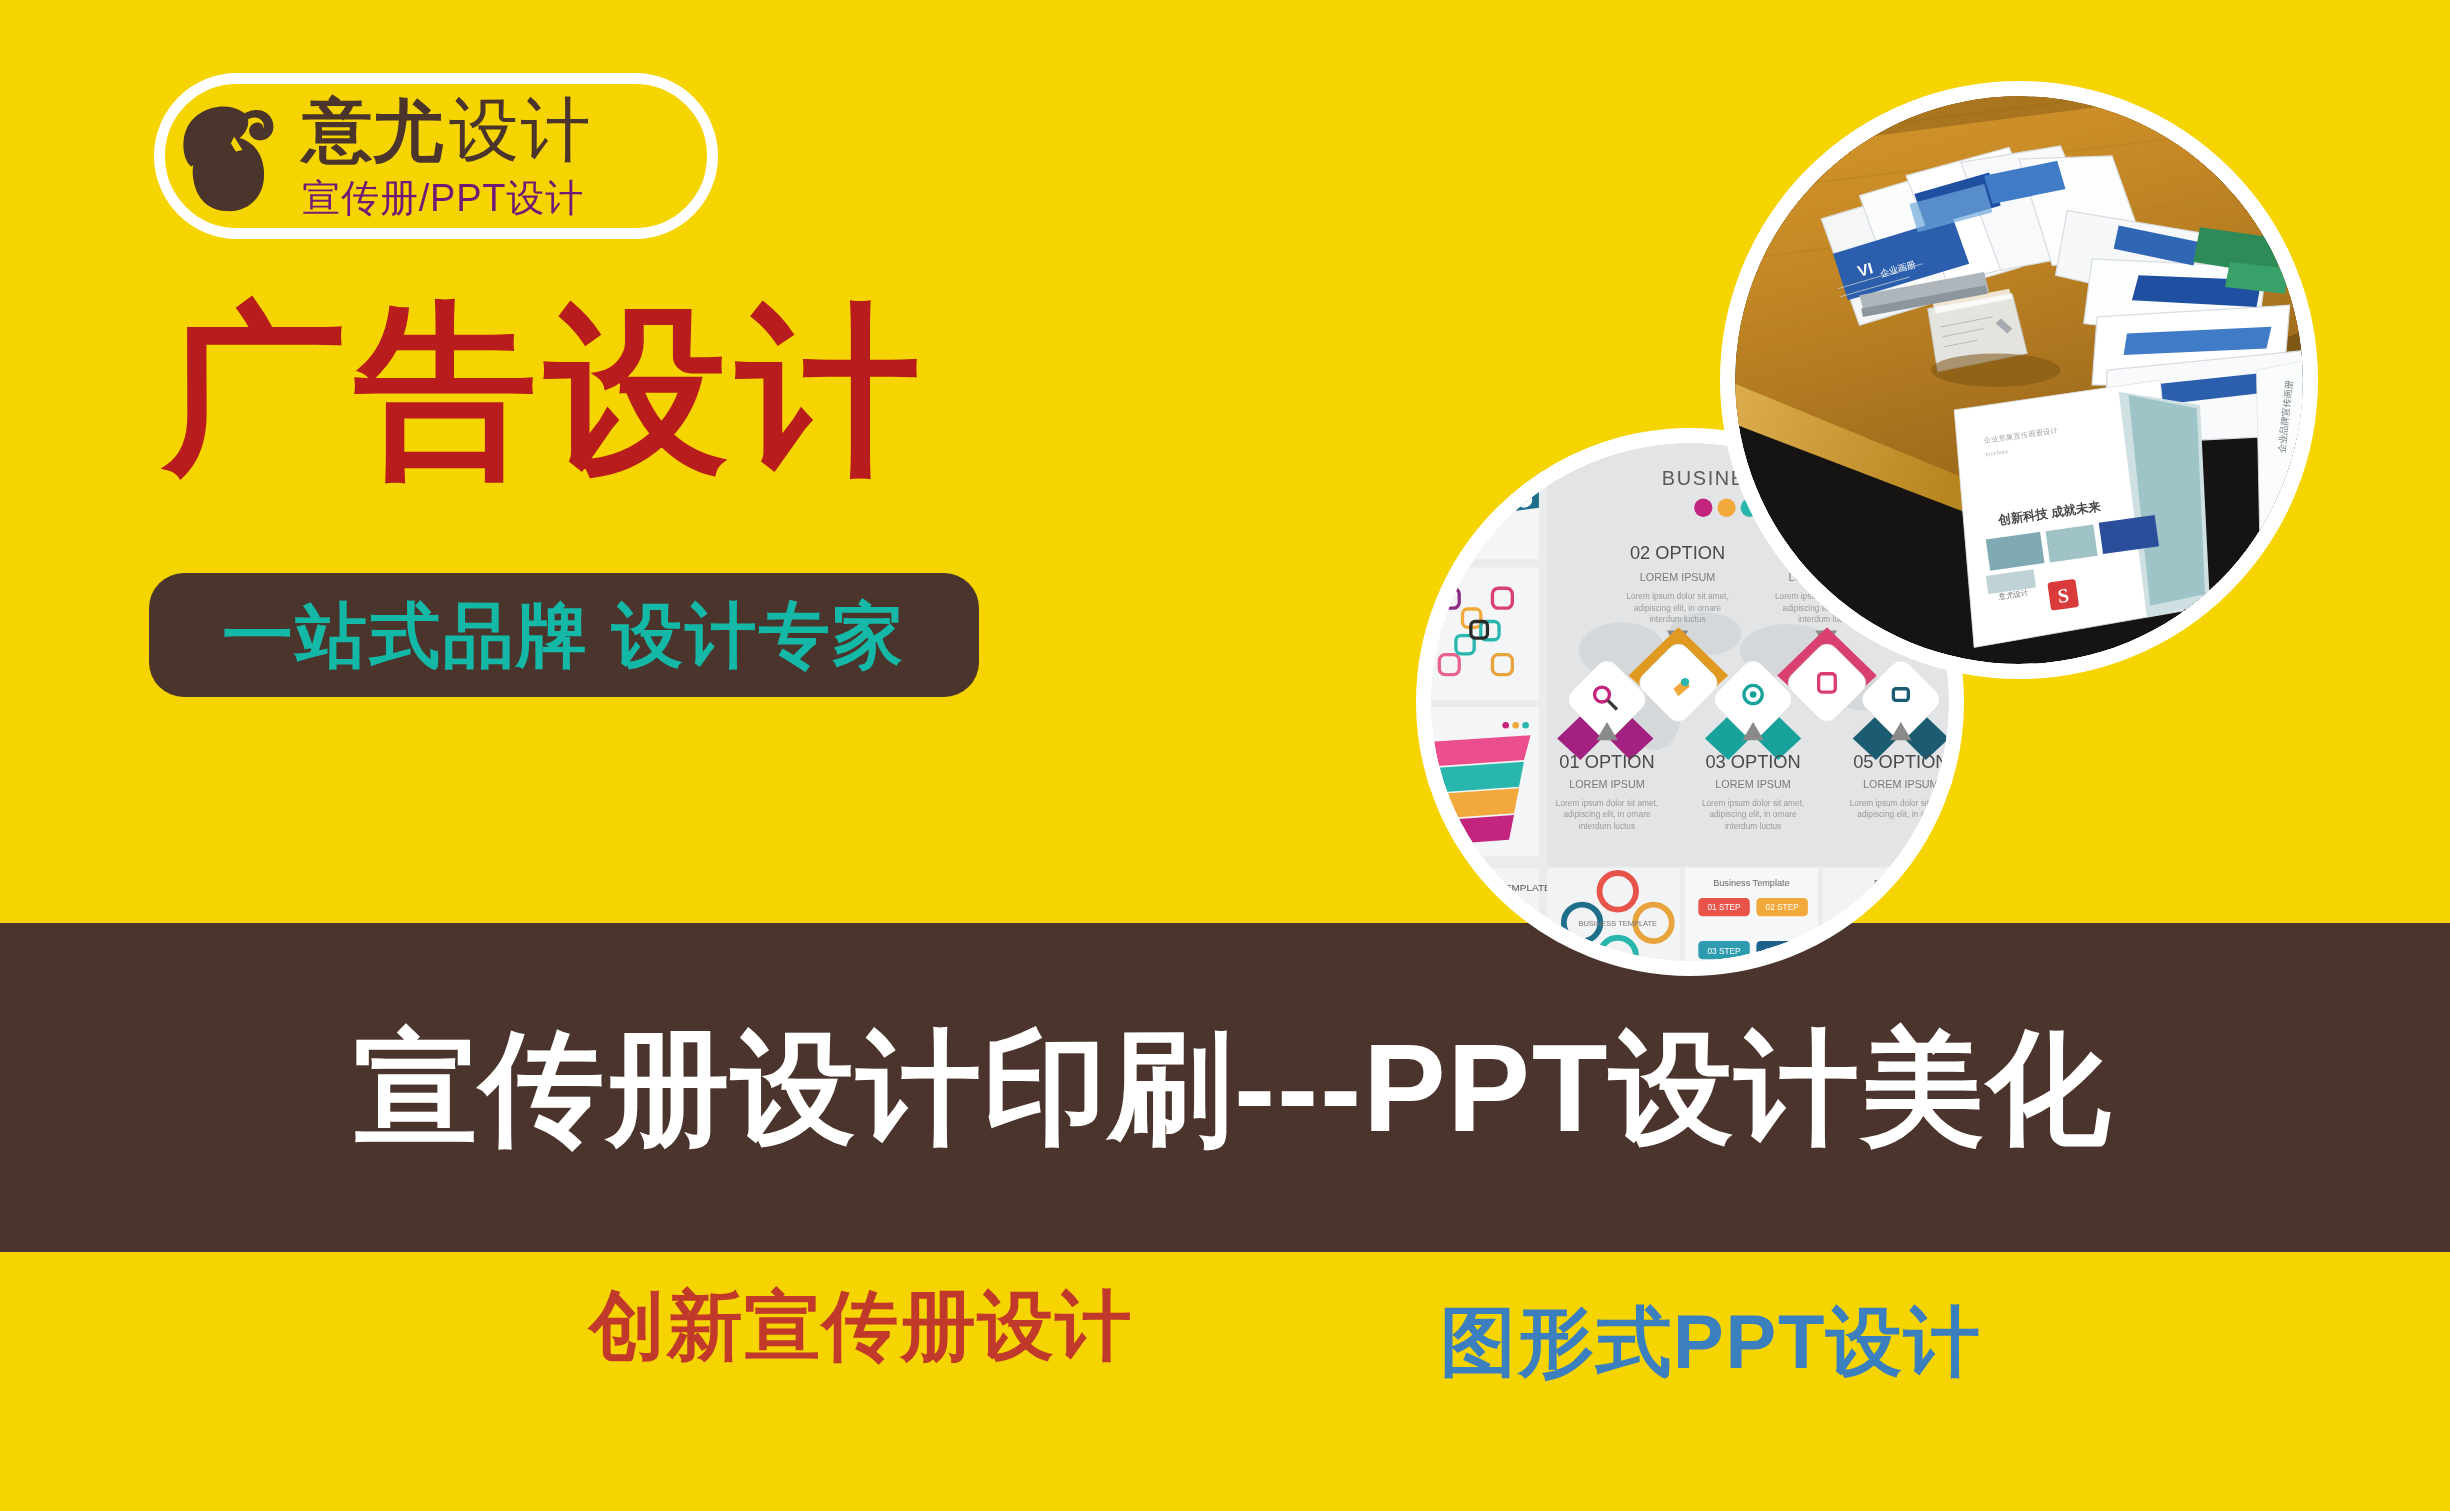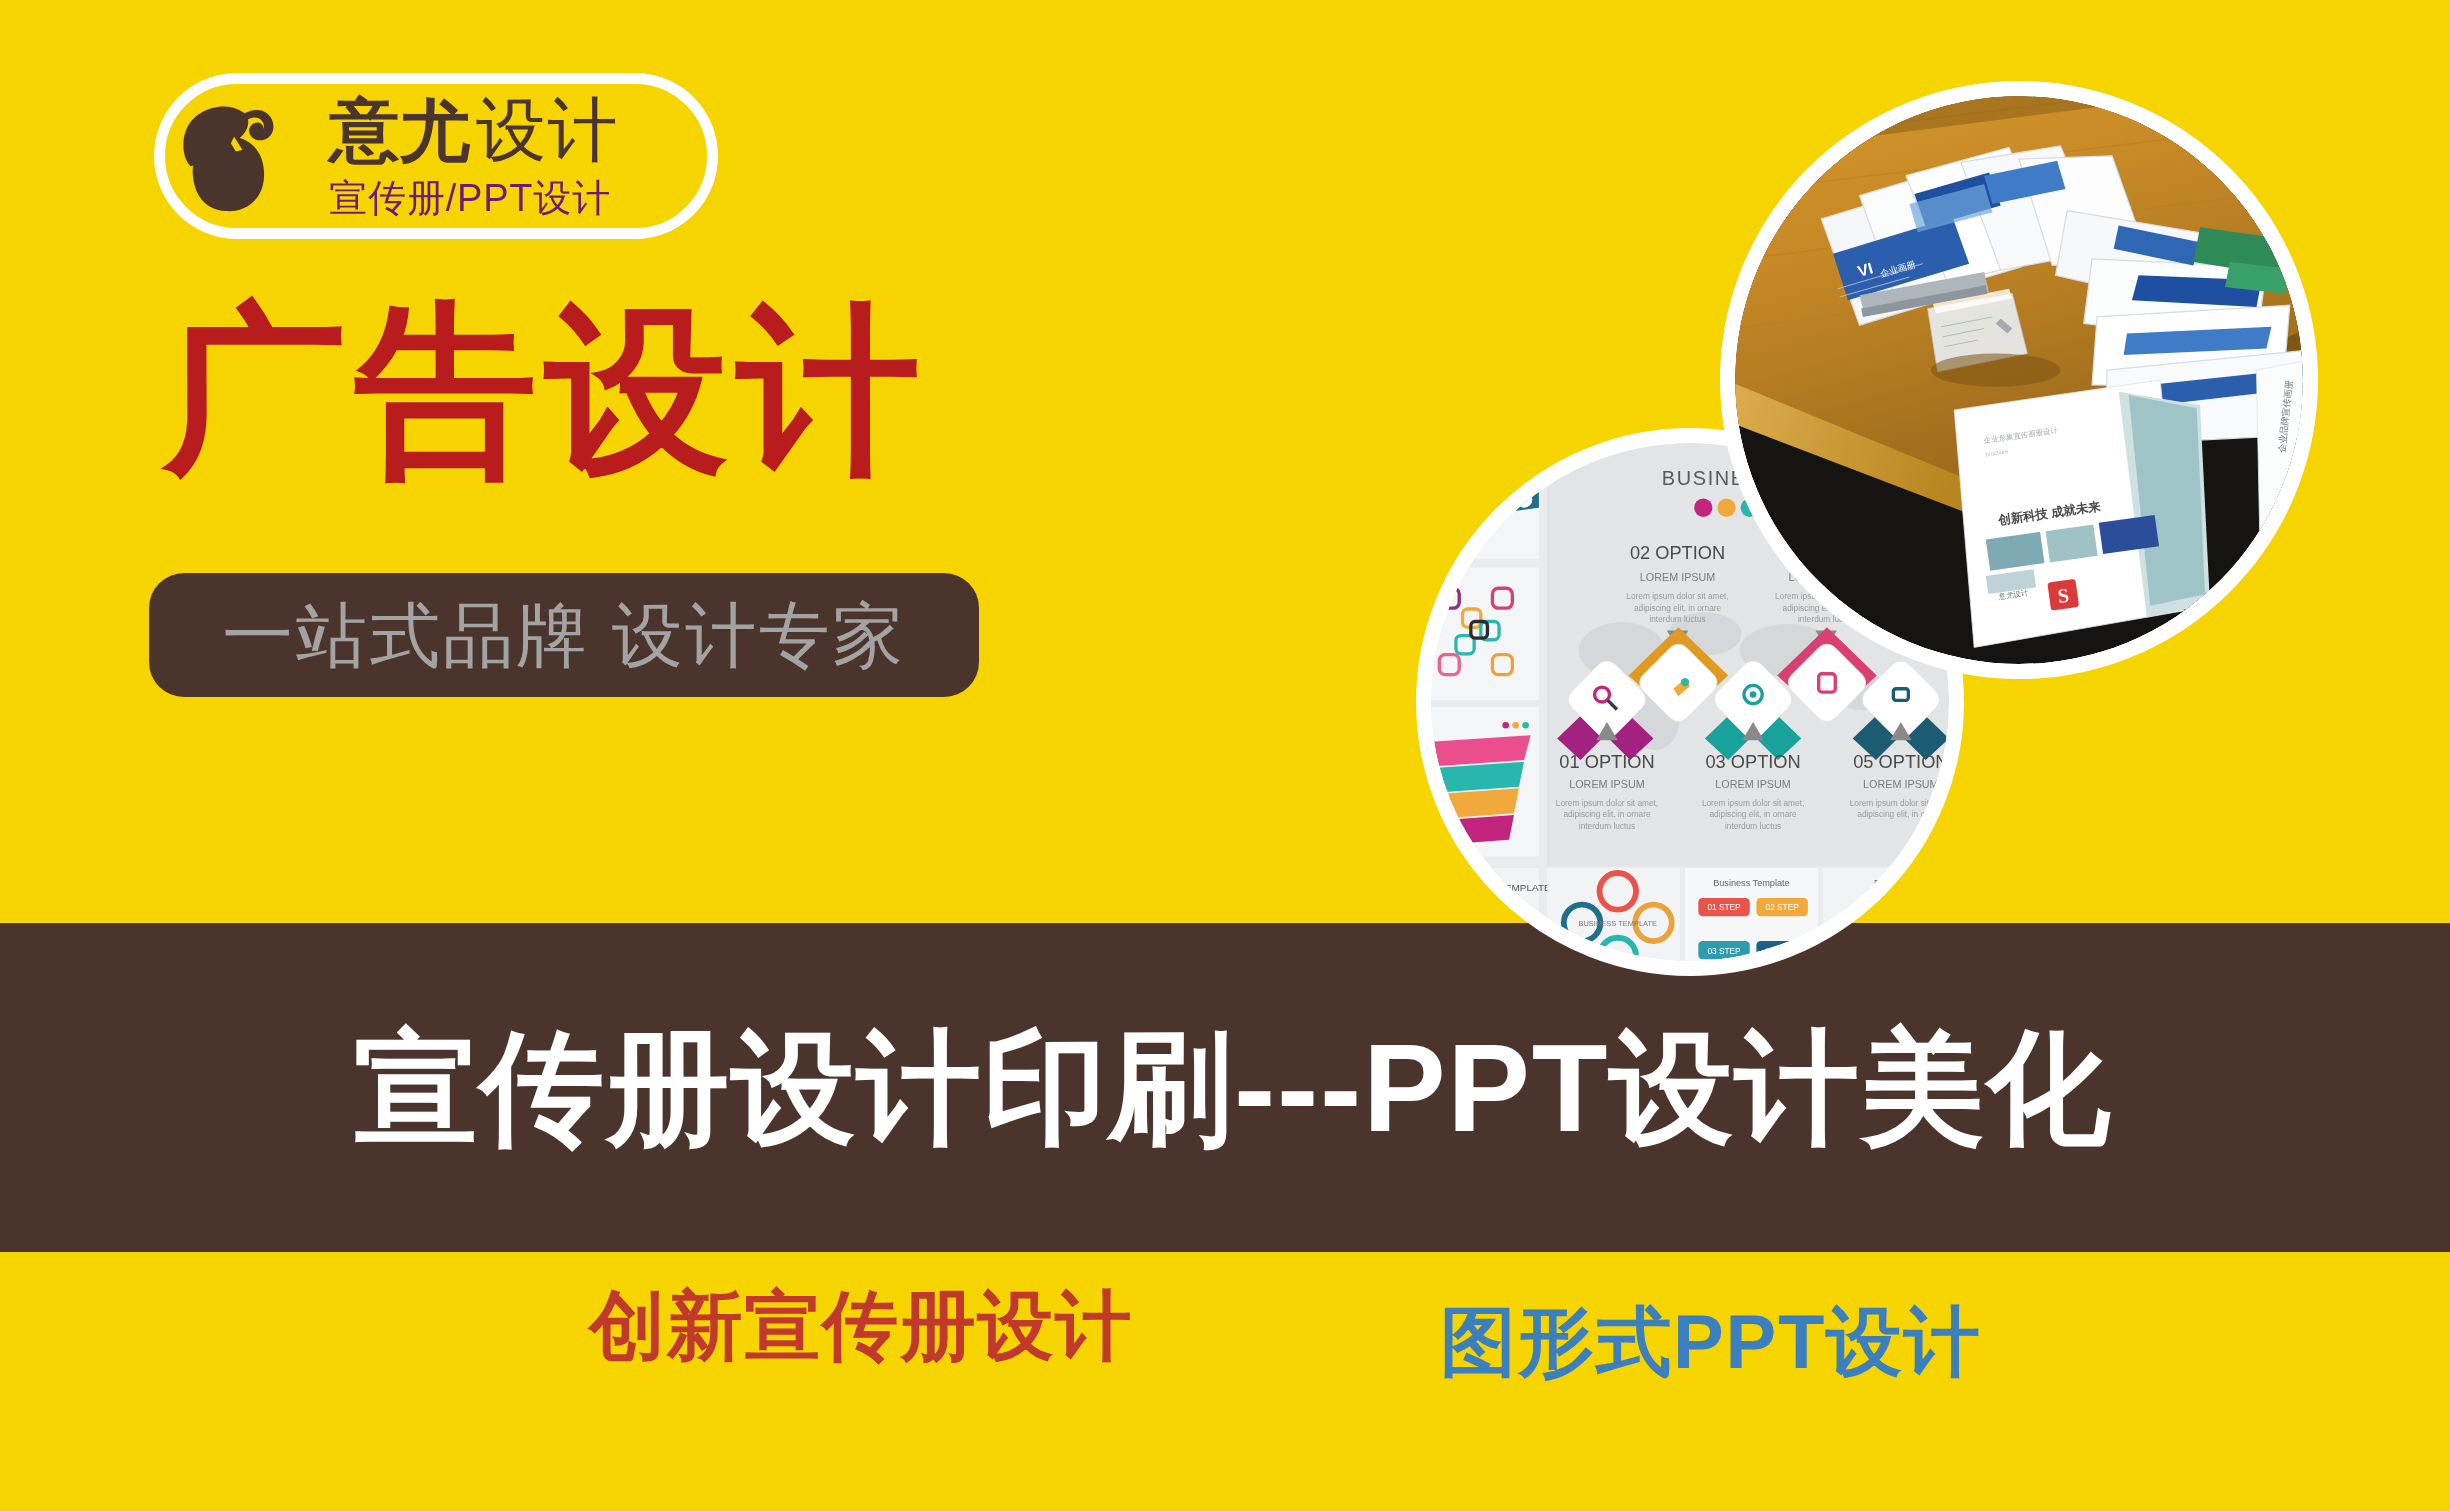--- a/index.html
+++ b/index.html
@@ -55,21 +55,21 @@
     width: 139px; height: 139px;
     flex: 0 0 auto;
     margin-left: -10px;
   }
   .logo-mark svg { display: block; width: 139px; height: 139px; }
 
   .logo-text-col {
     display: flex;
     flex-direction: column;
     justify-content: center;
-    margin-left: 27px;
+    margin-left: 0;
   }
   .logo-title-row {
     display: flex;
     align-items: baseline;
     line-height: 1;
   }
   .logo-title-bold {
     font-size: 70px;
     font-weight: 700;
     color: #4A342C;
@@ -110,22 +110,22 @@
     left: 149px; top: 573px;
     width: 830px; height: 124px;
     background: #4A342C;
     border-radius: 35px;
     display: flex;
     align-items: center;
     justify-content: center;
   }
   .pill-text {
     font-size: 71px;
-    font-weight: 400;
-    color: #a3a3a3;
+    font-weight: 700;
+    color: #14b8a6;
     letter-spacing: 2.5px;
     line-height: 1;
     white-space: nowrap;
   }
 
   
   .band-title {
     position: absolute;
     left: 8px; top: 923px;
     width: 2450px; height: 329px;

